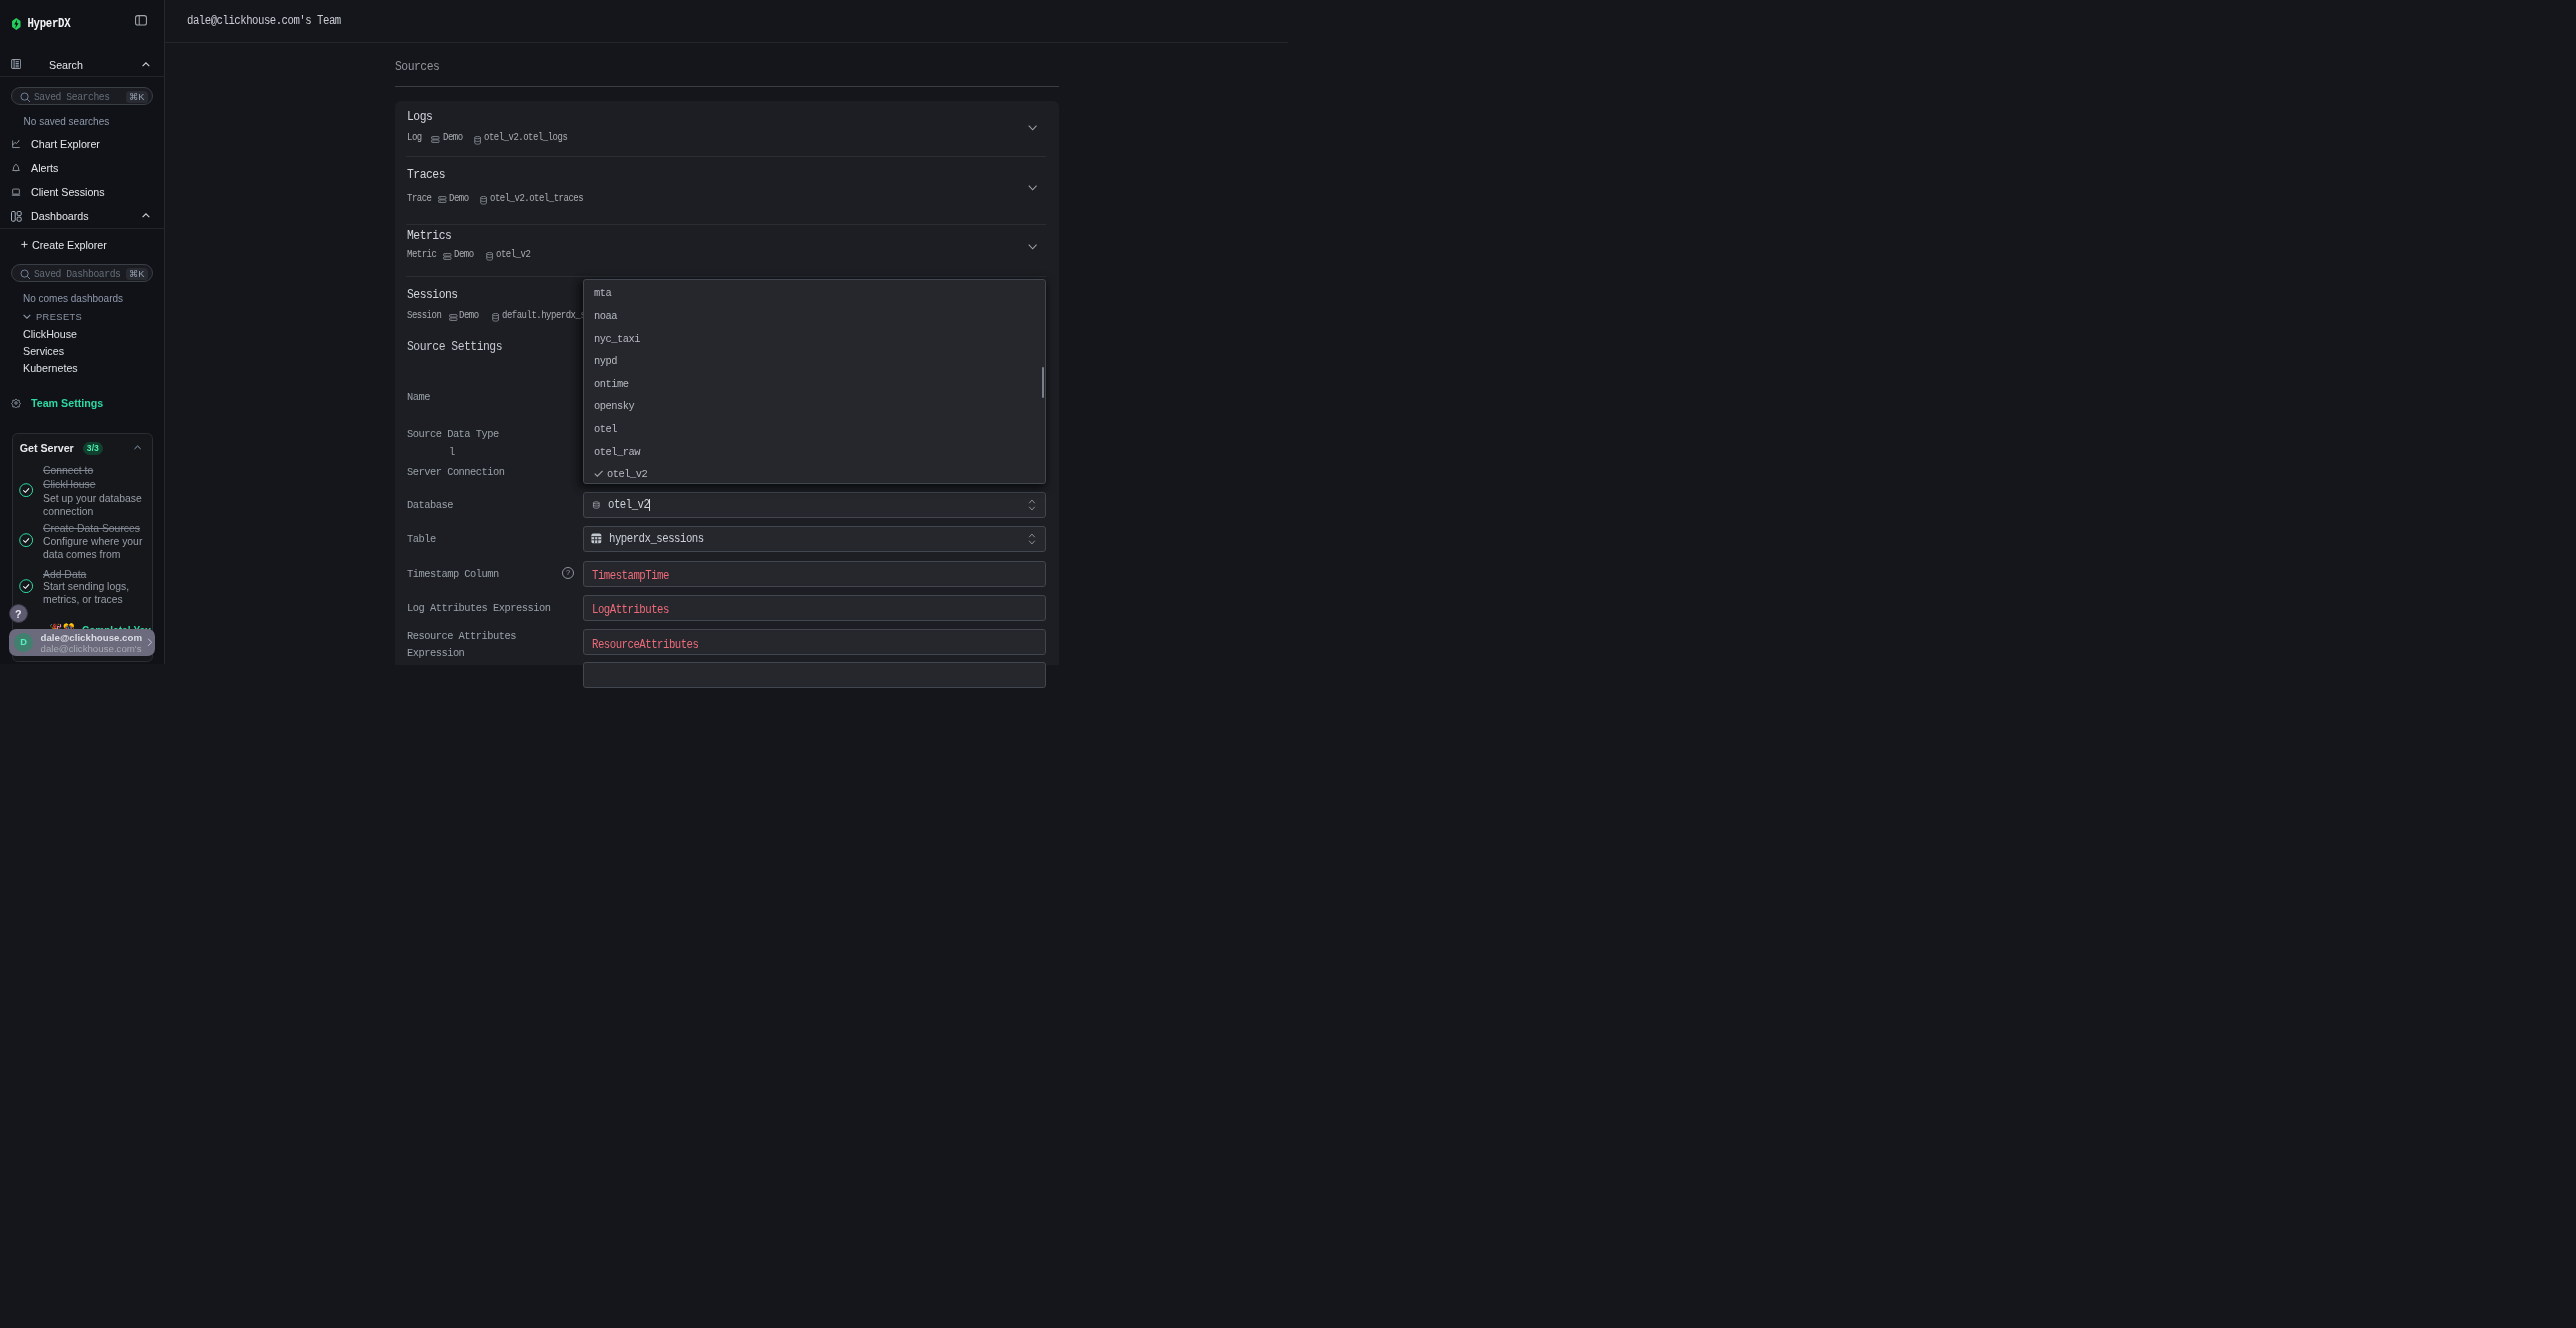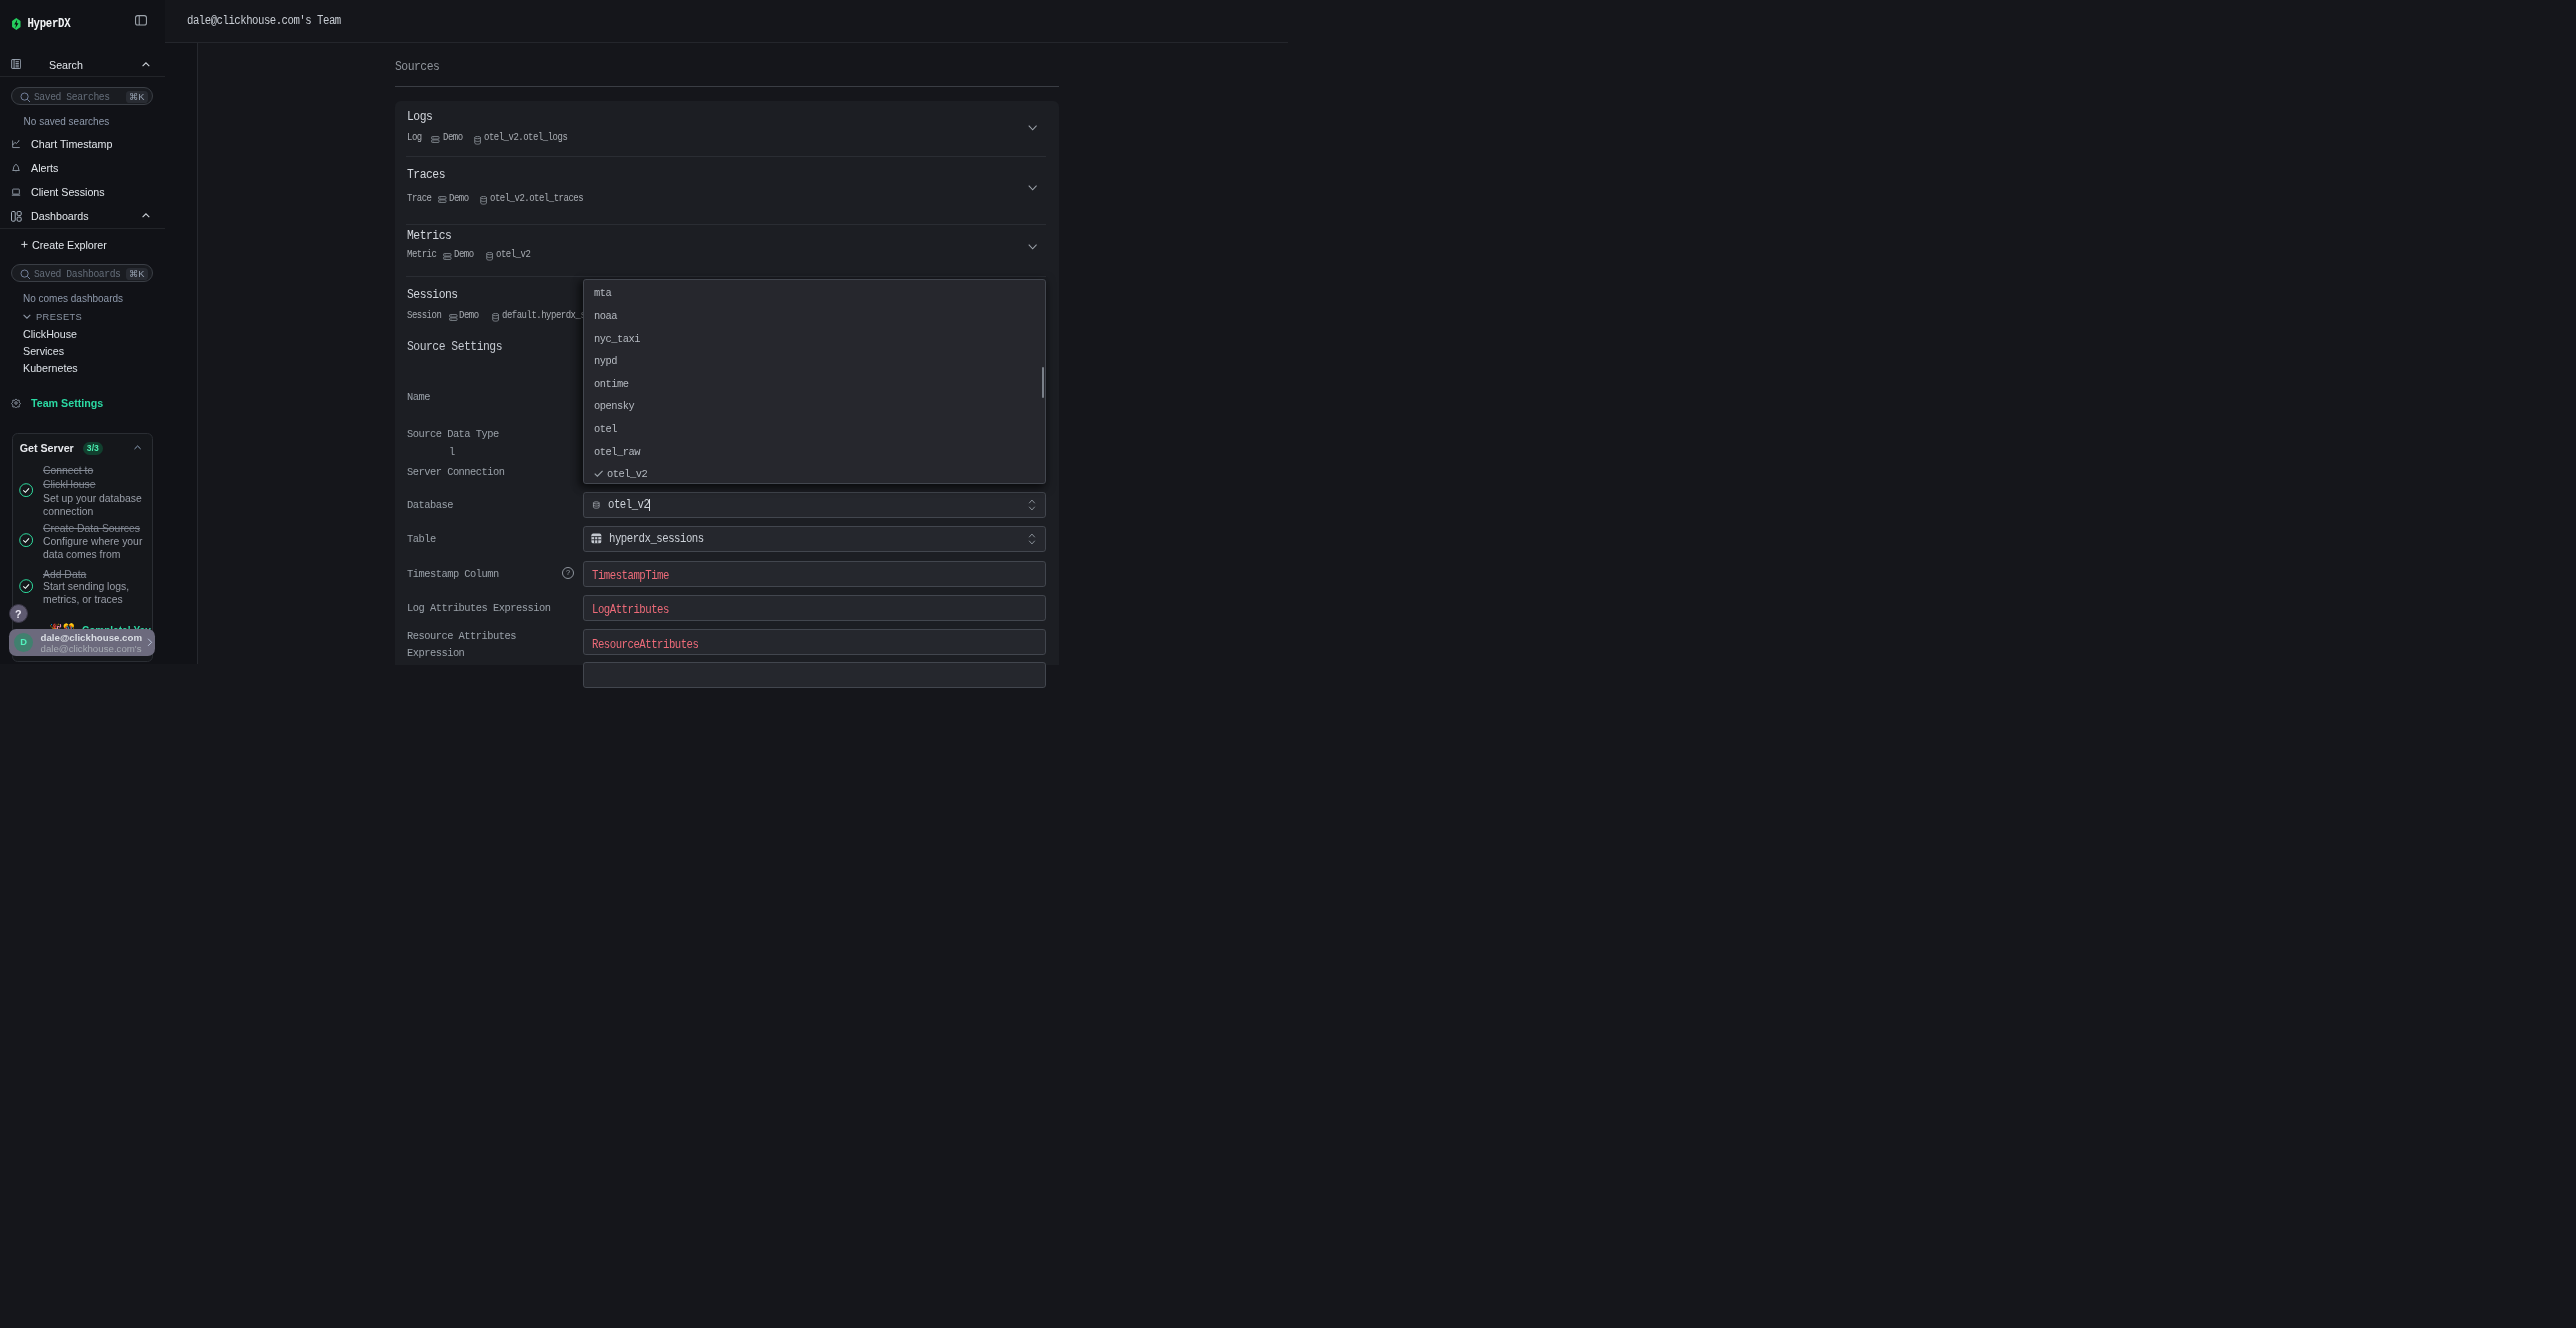--- a/index.html
+++ b/index.html
@@ -1,20 +1,20 @@
 <!DOCTYPE html>
 <html style="font-size:11.4px"><head><meta charset="utf-8">
 <style>
   * { margin:0; padding:0; box-sizing:border-box; }
   html,body { width:1288px; height:664px; overflow:hidden; background:#15161b;
     font-family:"Liberation Sans", sans-serif; -webkit-font-smoothing:antialiased; }
   .mono { font-family:"Liberation Mono", monospace; letter-spacing:-0.5px; }
   .abs { position:absolute; }
   
-  #sidebar { position:absolute; left:0; top:0; width:198px; height:664px;
+  #sidebar { position:absolute; left:0; top:0; width:165px; height:664px;
     background:#111217; border-right:0.7px solid #26282e;text-decoration:underline; }
   .navlabel { font-size:10.7px; color:#e2e6eb; }
   .divider { position:absolute; left:0; width:165px; height:0.7px; background:#222429; }
   .sinput { position:absolute; left:11.4px; width:142px; height:18px; border:0.7px solid #3a3e45;
     border-radius:9.3px; background:#1a1c21; }
   .kbd { position:absolute; background:#282b32; border-radius:3.6px; color:#99a4b4;
     font-size:9.3px; line-height:12.5px; padding:0 3.2px; top:2.5px; right:4.7px;
     font-family:"Liberation Sans",sans-serif;}
   .phold { position:absolute; left:21.5px; top:3.6px; font-size:9.7px; color:#646d79;
     font-family:"Liberation Mono",monospace; letter-spacing:-0.4px; transform:scale(1,1.15); transform-origin:left center; }
@@ -78,21 +78,21 @@
     <span class="phold">Saved Searches</span>
     <span class="kbd">⌘K</span>
   </div>
   <div class="abs" style="left:23.6px; top:116px; font-size:10px; color:#8e99ab;">No saved searches</div>
 
   <svg class="abs" style="left:11.4px; top:139px;" width="10" height="10" viewBox="0 0 24 24" fill="none" stroke="#b3bfcd" stroke-width="1.7">
     <path d="M4 3.5 v17 h17"></path>
       <polyline points="4,14.5 9.5,8 13,11 19,4.5"></polyline>
       <circle cx="19" cy="4.5" r="0.5"></circle>
   </svg>
-  <div class="abs navlabel" style="left:31px; top:138px;">Chart Timestamp</div>
+  <div class="abs navlabel" style="left:31px; top:138px;">Chart Explorer</div>
   <svg class="abs" style="left:11.4px; top:163px;" width="10" height="10" viewBox="0 0 24 24" fill="none" stroke="#b3bfcd" stroke-width="1.7">
     <path d="M10 5.5 a2 2 0 0 1 4 0 a7 7 0 0 1 4 6 v3 l2 3.5 h-16 l2 -3.5 v-3 a7 7 0 0 1 4 -6"></path>
     <path d="M10.2 21 a2.3 2.3 0 0 0 3.6 0" fill="#a9b7c7" stroke="none"></path>
   </svg>
   <div class="abs navlabel" style="left:31px; top:162px;">Alerts</div>
   <svg class="abs" style="left:11.4px; top:187px;" width="10" height="10" viewBox="0 0 24 24" fill="none" stroke="#b3bfcd" stroke-width="1.7">
     <rect x="4" y="5" width="16" height="12" rx="1.5"></rect>
       <path d="M2 19.5 h20" stroke-width="2"></path>
   </svg>
   <div class="abs navlabel" style="left:31px; top:186px;">Client Sessions</div>

